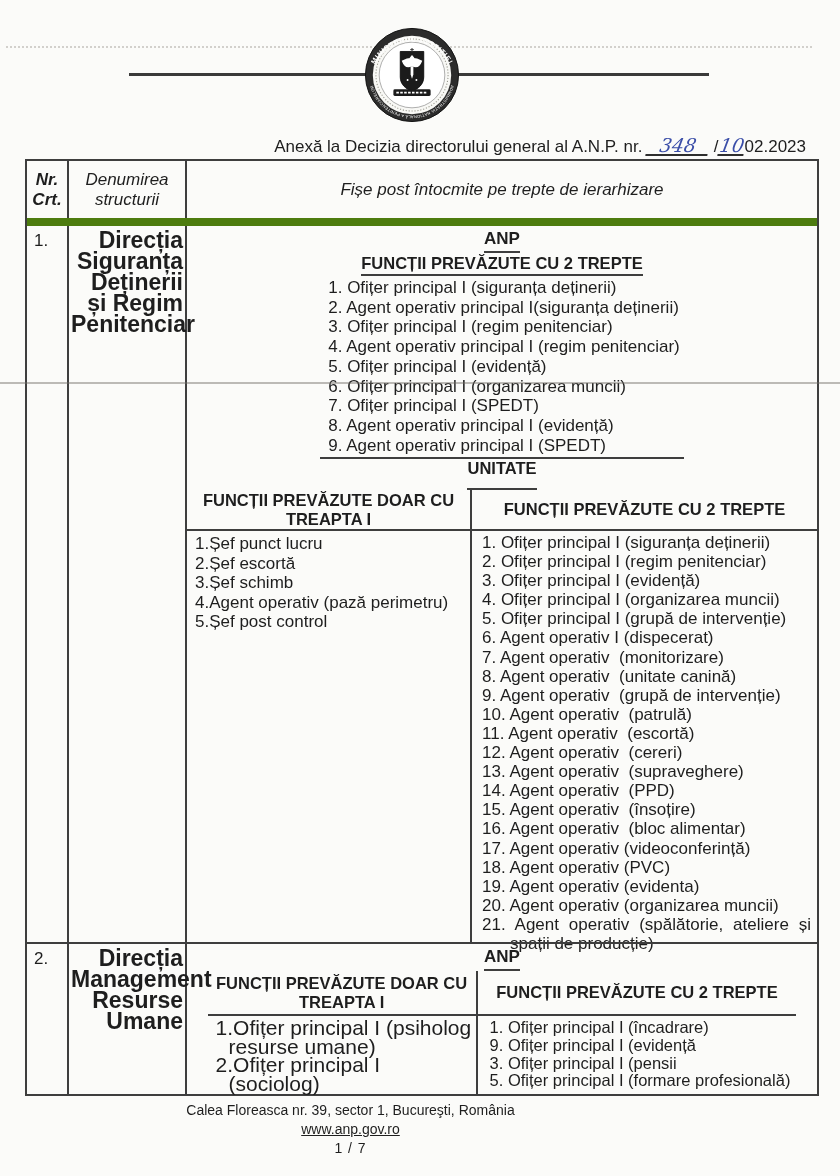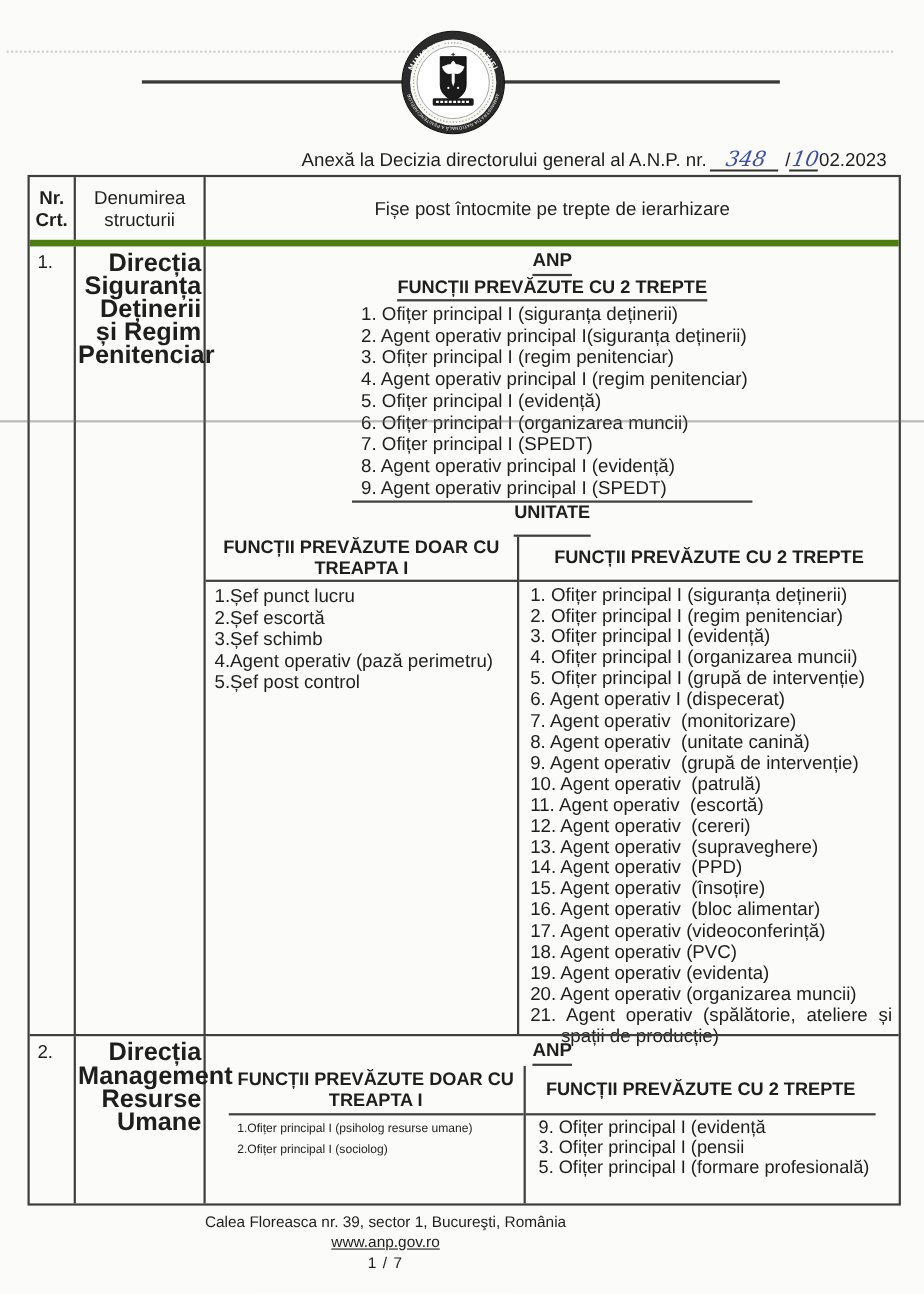--- a/index.html
+++ b/index.html
@@ -17,21 +17,21 @@
   .seal{position:absolute; top:26px; left:363px; width:98px; height:98px;}
   
   .annex{position:absolute; top:136px; right:34px; font-size:17px; white-space:nowrap;}
   .hw{font-family:"DejaVu Serif",serif; font-style:italic; color:#3b4ea8; font-size:19px; line-height:18px;}
   .hw1{display:inline-block; min-width:62px; text-align:center; border-bottom:2px solid #2e2e2e; transform:skewX(-10deg);}
   .hw2{display:inline-block; min-width:26px; text-align:center; border-bottom:2px solid #2e2e2e; transform:skewX(-10deg);}
   
   .tbl{position:absolute; left:25px; top:159px; width:794px; height:937px;
        border:2px solid #3e3e3e; box-sizing:border-box;
        display:flex; flex-direction:column; background:transparent;}
-  .thead{display:flex; height:57px; border-bottom:6px solid #4d7c0f; flex:none;}
+  .thead{display:flex; height:57px; border-bottom:8px solid #4d7c0f; flex:none;font-style:italic;}
   .c1{width:42px; flex:none; border-right:2px solid #3e3e3e; box-sizing:border-box;}
   .c2{width:118px; flex:none; border-right:2px solid #3e3e3e; box-sizing:border-box;}
   .c3{flex:1; min-width:0;border-radius:16px;}
   .hcell{display:flex; align-items:center; justify-content:center; text-align:center; font-size:17px; line-height:20px;}
   .hcell.b{font-weight:bold;}
   .trow{display:flex; flex:none;}
   .row1{height:716px;}
   .row2{flex:1; border-top:2px solid #3e3e3e;}
   .nr{padding:5px 0 0 7px; font-size:17px; box-sizing:border-box;}
   .struct{padding:4px 2px 0 2px; text-align:right; font-size:23px; line-height:21px; box-sizing:border-box;font-weight:bold;}
@@ -49,21 +49,21 @@
   .sg2 .subleft{width:270px;}
   .subright{flex:1; min-width:0; display:flex; flex-direction:column;}
   .subhead{flex:none; font-weight:bold; font-size:16.5px; line-height:19px; text-align:center;
            display:flex; align-items:center; justify-content:center; border-bottom:2px solid #3e3e3e;
            box-sizing:border-box; padding:0 8px;}
   .sh1{height:41px;}
   .sh2{height:45px;}
   .r1left{line-height:19.5px; padding:3px 4px 0 8px;}
   .r1right{line-height:19.1px; padding:2px 6px 0 10px; text-align:justify;}
   .r1right .li{padding-left:28px; text-indent:-28px;}
-  .r2left{font-size:11px; line-height:18.5px; padding:3px 4px 0 8px;}
+  .r2left{font-size:21px; line-height:18.5px; padding:3px 4px 0 8px;}
   .r2left .li{padding-left:13px; text-indent:-13px;}
   .r2right{font-size:16.5px; line-height:17.8px; padding:3px 6px 0 12px;}
   .r2right .li{padding-left:26px; text-indent:-26px;}
   
   .f{position:absolute; left:0; width:701px; text-align:center; font-size:14px;}
   .addr{top:1102px;}
   .site{top:1121px; text-decoration:underline;}
   .pageno{top:1140px; letter-spacing:1px;}
 </style>
 </head>
@@ -185,20 +185,21 @@
           <div class="subleft">
             <div class="subhead sh2">FUNCȚII PREVĂZUTE DOAR CU TREAPTA I</div>
             <div class="list r2left">
                 <div class="li">1.Ofițer principal I (psiholog resurse umane)</div>
                 <div class="li">2.Ofițer principal I (sociolog)</div>
               </div>
           </div>
           <div class="subright">
             <div class="subhead sh2">FUNCȚII PREVĂZUTE CU 2 TREPTE</div>
             <div class="list r2right">
+                <div class="li">1. Ofițer principal I (încadrare)</div>
                 <div class="li">9. Ofițer principal I (evidență</div>
                 <div class="li">3. Ofițer principal I (pensii</div>
                 <div class="li">5. Ofițer principal I (formare profesională)</div>
               </div>
           </div>
         </div>
       </div>
     </div>
 
   </div>

